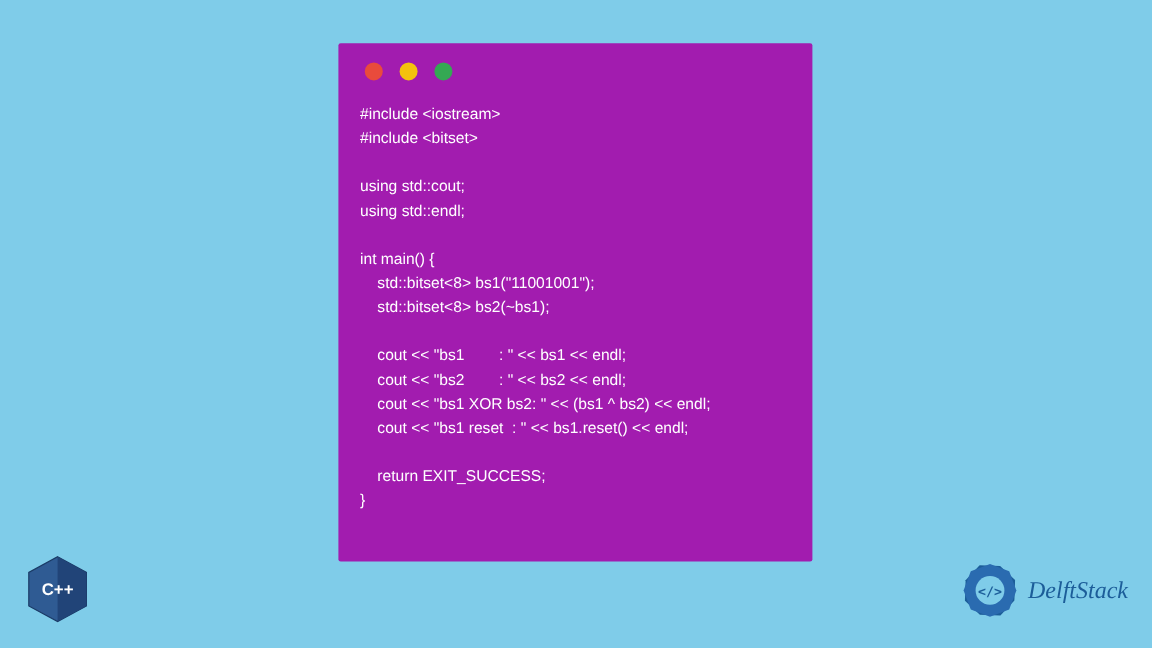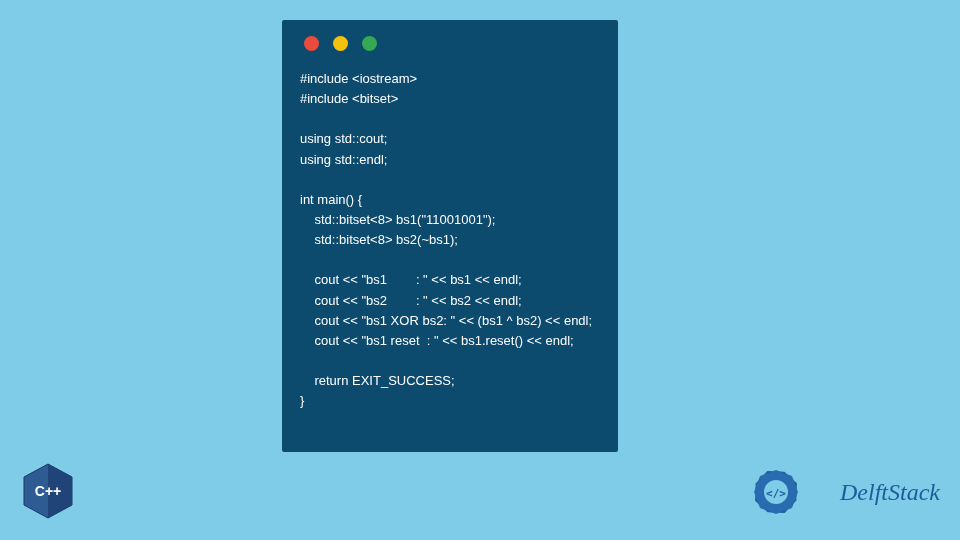--- a/index.html
+++ b/index.html
@@ -11,24 +11,24 @@
       width: 960px;
       height: 540px;
       background: #7fcce9;
       position: relative;
       font-family: Arial, sans-serif;
       overflow: hidden;
     }
     .code-window {
       position: absolute;
       left: 282px;
-      top: 20px;
-      width: 336px;
+      top: 36px;
+      width: 395px;
       height: 432px;
-      background: #0c4a6e;
+      background: #a21caf;
       border-radius: 2px;
       padding: 16px 18px;
     }
     .traffic-lights {
       display: flex;
       gap: 14px;
       margin-bottom: 18px;
       padding-left: 4px;
     }
     .dot {
@@ -78,26 +78,25 @@
       display: flex;
       align-items: center;
       gap: 6px;
     }
     .delft-icon {
       width: 52px;
       height: 52px;
       position: relative;
     }
     .delft-text {
-      font-size: 24px;
+      font-size: 20px;
       color: #1c5d99;
       font-style: italic;
       font-weight: 500;
       font-family: Georgia, serif;
-      margin-left: 32px;
     }
   </style>
 </head>
 <body>
 
 <div class="code-window">
   <div class="traffic-lights">
     <div class="dot dot-red"></div>
     <div class="dot dot-yellow"></div>
     <div class="dot dot-green"></div>

